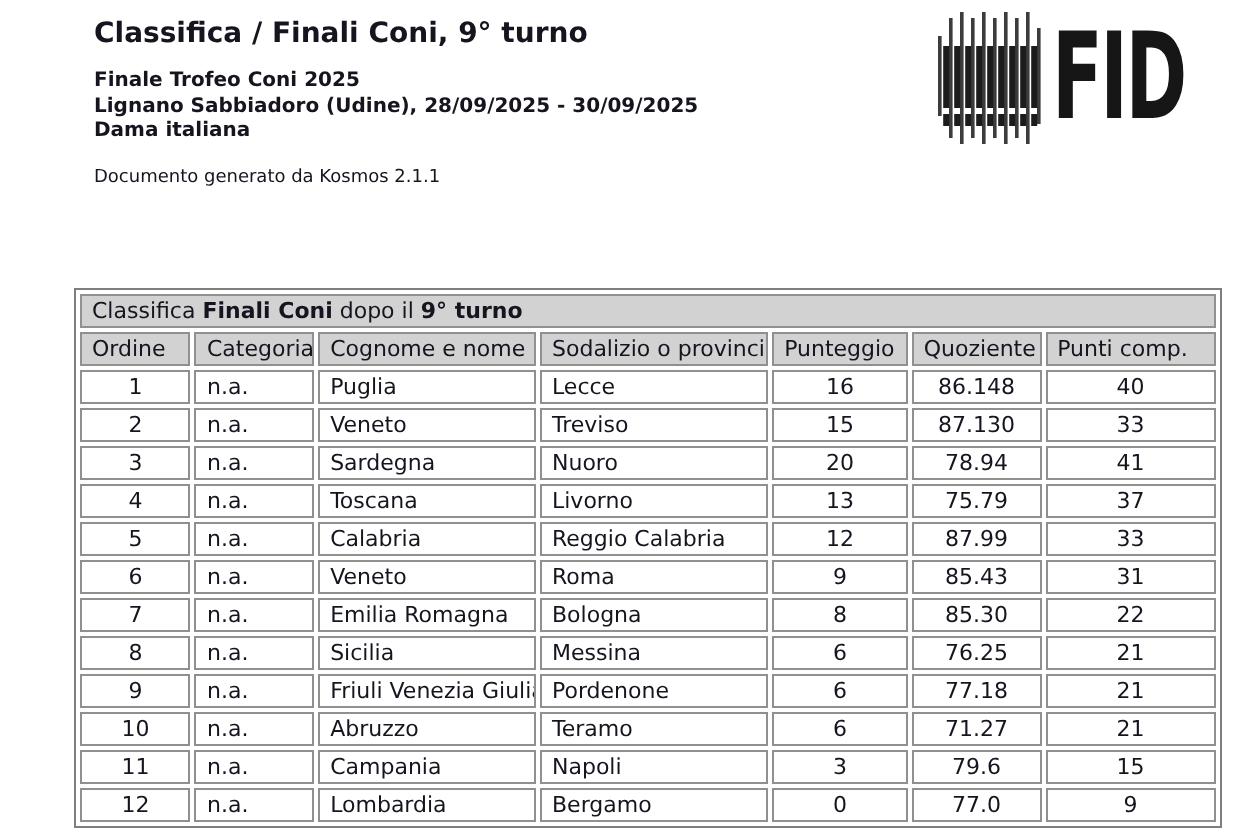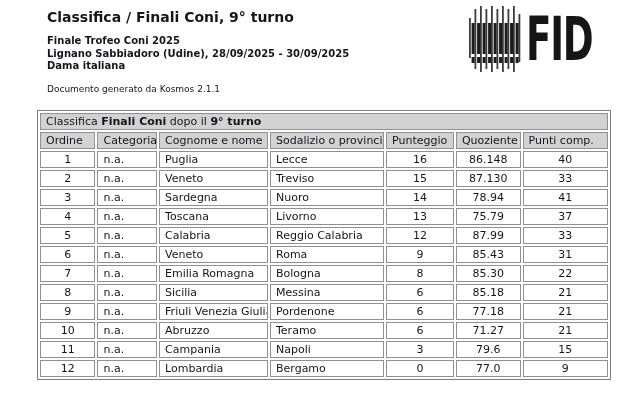--- a/index.html
+++ b/index.html
@@ -27,21 +27,21 @@
   
   .logo{position:absolute;left:468px;top:6px;display:flex;align-items:center;}
   .logo-bars{display:block;}
   .logo-text{
     font-weight:bold;font-size:60px;line-height:66px;color:var(--logo-black);
     transform:scaleX(0.62);transform-origin:left center;letter-spacing:-2px;
     margin-left:4px;white-space:nowrap;
   }
   
   table.results{
-    position:absolute;left:37px;top:110px;width:574px;
+    position:absolute;left:37px;top:144px;width:574px;
     border-collapse:separate;border-spacing:2px;
     border:1px solid var(--table-border);
     background:var(--page-bg);
     table-layout:fixed;
     font-size:11px;color:var(--text);
   }
   .results td,.results th{
     border:1px solid var(--cell-border);
     height:16px;line-height:15px;
     padding:0 5px;
@@ -144,21 +144,21 @@
         <td>Treviso</td>
         <td class="num">15</td>
         <td class="num">87.130</td>
         <td class="num">33</td>
       </tr>
       <tr>
         <td class="num">3</td>
         <td>n.a.</td>
         <td>Sardegna</td>
         <td>Nuoro</td>
-        <td class="num">14</td>
+        <td class="num">20</td>
         <td class="num">78.94</td>
         <td class="num">41</td>
       </tr>
       <tr>
         <td class="num">4</td>
         <td>n.a.</td>
         <td>Toscana</td>
         <td>Livorno</td>
         <td class="num">13</td>
         <td class="num">75.79</td>
@@ -190,21 +190,21 @@
         <td class="num">8</td>
         <td class="num">85.30</td>
         <td class="num">22</td>
       </tr>
       <tr>
         <td class="num">8</td>
         <td>n.a.</td>
         <td>Sicilia</td>
         <td>Messina</td>
         <td class="num">6</td>
-        <td class="num">85.18</td>
+        <td class="num">76.25</td>
         <td class="num">21</td>
       </tr>
       <tr>
         <td class="num">9</td>
         <td>n.a.</td>
         <td>Friuli Venezia Giulia</td>
         <td>Pordenone</td>
         <td class="num">6</td>
         <td class="num">77.18</td>
         <td class="num">21</td>

